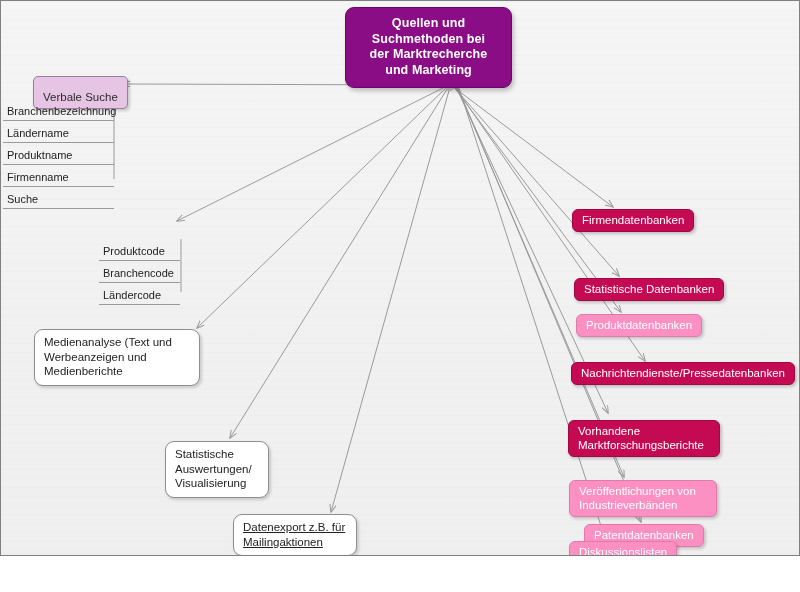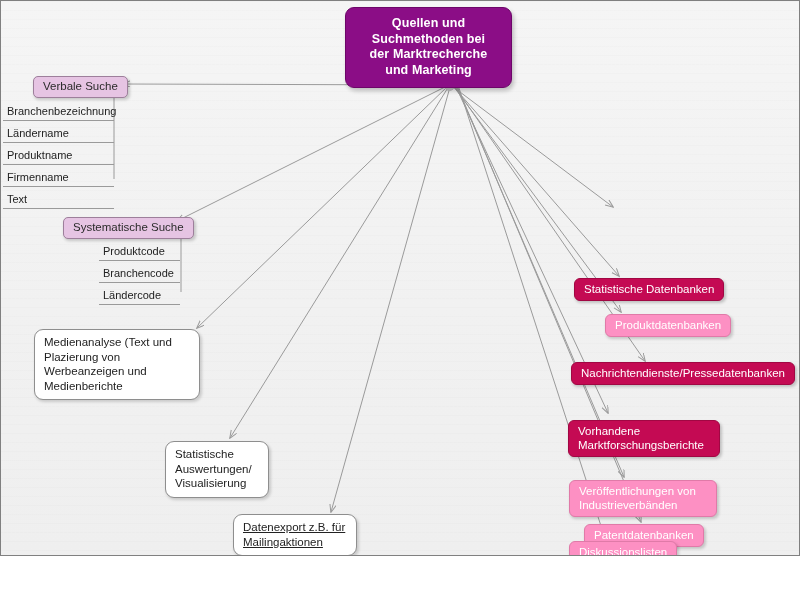--- a/index.html
+++ b/index.html
@@ -40,21 +40,21 @@
 
   
   .lav{
     background:#e6c4e3;
     border:1px solid #9d7f9b;
     border-radius:5px;
     color:#2b2b2b;
     font-size:11.5px;
     line-height:13px;
     text-align:center;
-    padding:3px 9px 4px 9px;
+    padding:14px 9px 4px 9px;
     box-shadow:1.5px 2px 3px rgba(0,0,0,0.18);
     white-space:nowrap;
   }
 
   
   .plain{
     background:#ffffff;
     border:1px solid #8e8e8e;
     border-radius:9px;
     color:#222222;
@@ -168,57 +168,56 @@
 
   <div class="node lav" style="left:32px;top:75px;">
     <span>Verbale Suche</span>
   </div>
 
   <div class="sublist" style="left:2px;top:103px;width:111px;">
     <span class="subitem">Branchenbezeichnung</span>
     <span class="subitem">Ländername</span>
     <span class="subitem">Produktname</span>
     <span class="subitem">Firmenname</span>
-    <span class="subitem">Text</span>
-  </div>
-
-  <div class="node lav" style="left:62px;top:216px;">
-    <span>Systematische Suche</span>
-  </div>
+    <span class="subitem">Suche</span>
+  </div>
+
 
   <div class="sublist" style="left:98px;top:243px;width:81px;">
     <span class="subitem">Produktcode</span>
     <span class="subitem">Branchencode</span>
     <span class="subitem">Ländercode</span>
   </div>
 
   <div class="node plain" style="left:33px;top:328px;width:166px;">
     <div>Medienanalyse (Text und</div>
-    <div>Plazierung von</div>
     <div>Werbeanzeigen und</div>
     <div>Medienberichte</div>
   </div>
 
   <div class="node plain" style="left:164px;top:440px;width:104px;">
     <div>Statistische</div>
     <div>Auswertungen/</div>
     <div>Visualisierung</div>
   </div>
 
   <div class="node plain" style="left:232px;top:513px;width:124px;text-decoration:underline;">
     <div>Datenexport z.B. für</div>
     <div>Mailingaktionen</div>
   </div>
 
+  <div class="node crim" style="left:571px;top:208px;">
+    <span>Firmendatenbanken</span>
+  </div>
 
   <div class="node crim" style="left:573px;top:277px;">
     <span>Statistische Datenbanken</span>
   </div>
 
-  <div class="node pink" style="left:604px;top:313px;text-align:center;">
+  <div class="node pink" style="left:575px;top:313px;text-align:center;">
     <span>Produktdatenbanken</span>
   </div>
 
   <div class="node crim" style="left:570px;top:361px;">
     <span>Nachrichtendienste/Pressedatenbanken</span>
   </div>
 
   <div class="node crim multi" style="left:567px;top:419px;width:152px;">
     <div>Vorhandene</div>
     <div>Marktforschungsberichte</div>

